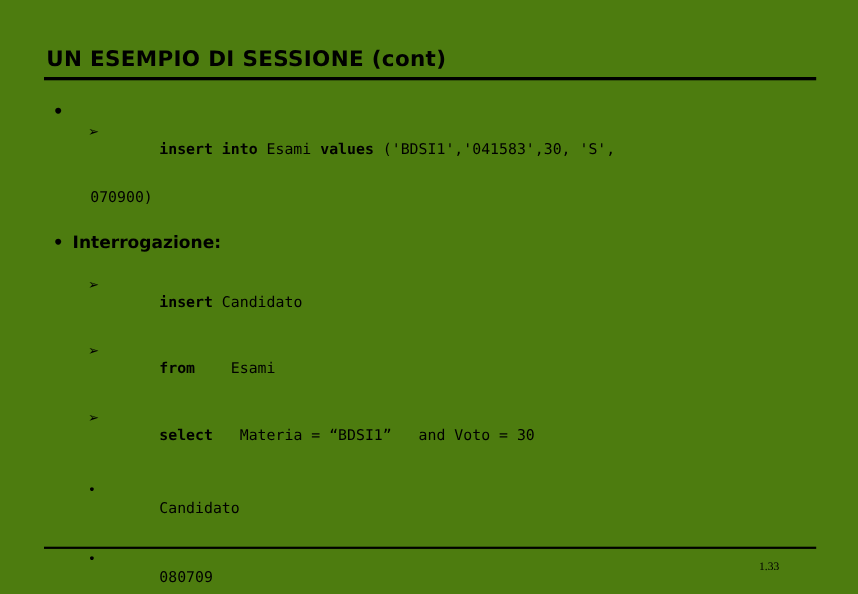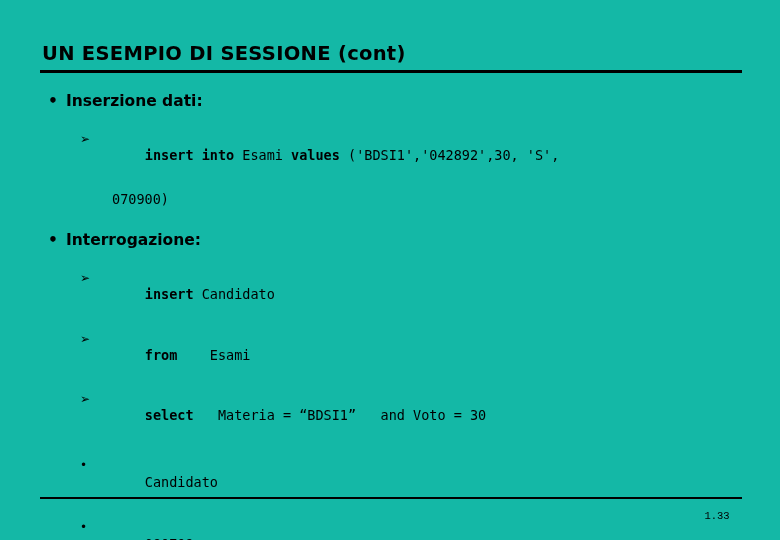--- a/index.html
+++ b/index.html
@@ -12,21 +12,21 @@
     height: 540px;
     position: relative;
     overflow: hidden;
     font-family: "DejaVu Sans", sans-serif;
     color: #000000;
   }
 
   .slide {
     position: absolute;
     inset: 0;
-    background: #14b8a6;
+    background: #4d7c0f;
   }
 
   
   .title {
     position: absolute;
     left: 42px;
     top: 42px;
     font-family: "DejaVu Sans", sans-serif;
     font-weight: bold;
     font-size: 19.5px;
@@ -84,21 +84,21 @@
     left: 80px;
     top: -1px;
     font-family: "DejaVu Sans", sans-serif;
     font-size: 12px;
     line-height: 1.25;
   }
   .coderow .kw {
     font-weight: bold;
   }
   .codecont {
-    padding-left: 112px;
+    padding-left: 82px;
     font-family: "DejaVu Sans Mono", monospace;
     font-size: 13.5px;
     line-height: 1.1;
     white-space: pre;
     color: #000;
   }
 
   
   .resrow {
     position: relative;
@@ -141,46 +141,45 @@
     font-family: "DejaVu Sans", sans-serif;
     font-size: 11.5px;
     color: #000;
     white-space: nowrap;
   }
   .footer-right {
     position: absolute;
     left: 690px;
     top: 510px;
     width: 54px;
-    text-align: center;
-    font-family: Liberation Mono, monospace;
+    text-align: left;
+    font-family: Liberation Serif, serif;
     font-size: 10.5px;
     color: #000;
     white-space: nowrap;
   }
 </style>
 </head>
 <body>
 
 <div class="slide">
 
   <div class="title">UN ESEMPIO DI SESSIONE (cont)</div>
   <div class="title-rule"></div>
 
   <div class="body-area">
 
     <div class="lvl1">
       <span class="dot">•</span>
-      <span>Inserzione dati:</span>
     </div>
 
     <div class="sp-a"></div>
 
     <div class="coderow">
-      <span class="arrow">➢</span><span class="kw">insert into</span><span> Esami </span><span class="kw">values</span><span> ('BDSI1','042892',30, 'S',</span>
+      <span class="arrow">➢</span><span class="kw">insert into</span><span> Esami </span><span class="kw">values</span><span> ('BDSI1','041583',30, 'S',</span>
     </div>
 
     <div class="sp-e"></div>
 
     <div class="codecont">070900)</div>
 
     <div class="sp-c"></div>
 
     <div class="lvl1">
       <span class="dot">•</span>

